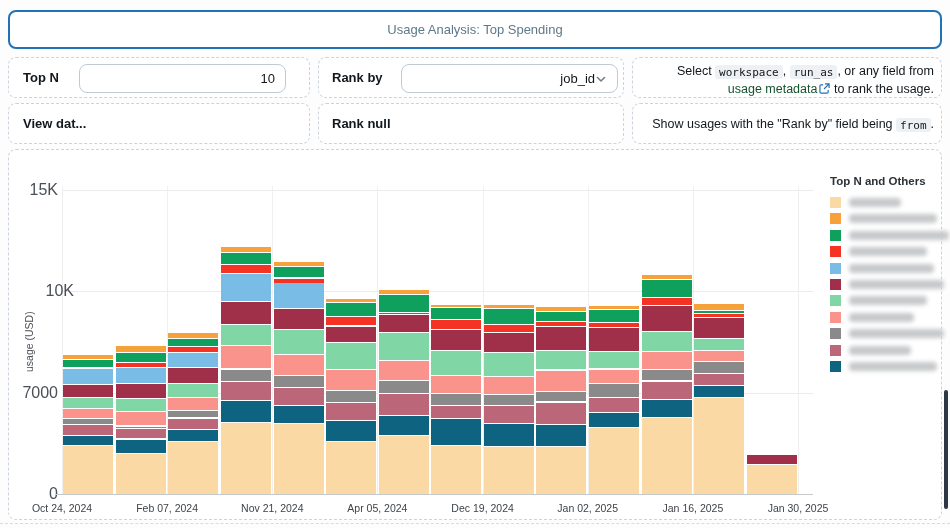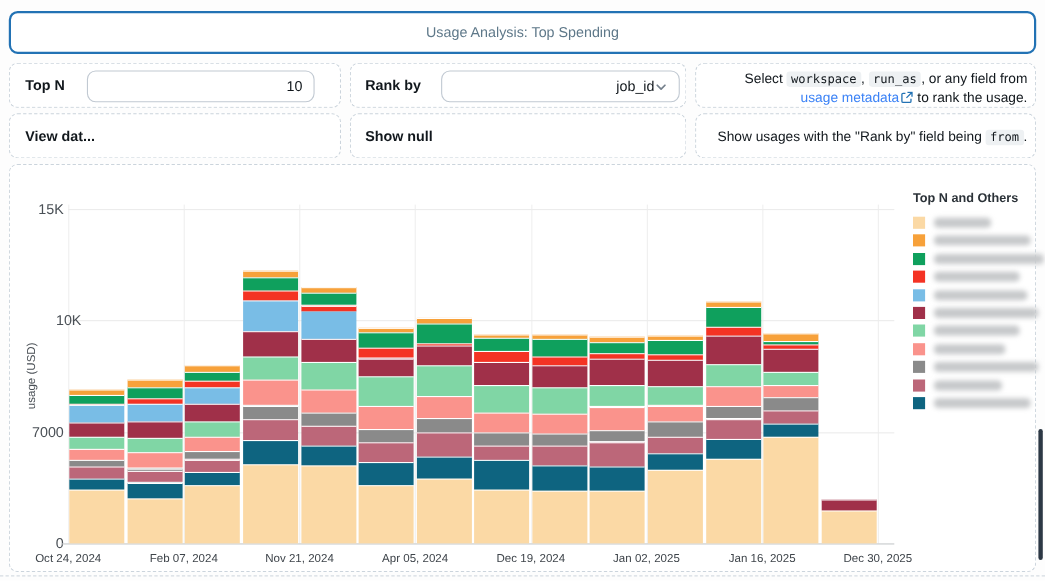--- a/index.html
+++ b/index.html
@@ -20,29 +20,29 @@
     font-size:13px; color:#11171C; cursor:pointer; }
   .field .val { flex:1 1 auto; overflow:hidden; white-space:nowrap; }
   .chev { width:12px; height:12px; flex:0 0 auto; }
   .clear-ic { width:14px; height:14px; border-radius:50%; background:#AEB9C4; margin-right:7px;
     display:flex; align-items:center; justify-content:center; flex:0 0 auto; }
   .clear-ic svg { width:7px; height:7px; }
 
   .desc { position:absolute; font-size:12.5px; line-height:16.5px; color:#11171C; }
   .code { font-family:"DejaVu Sans Mono", monospace; font-size:11px; background:#EEF1F3;
     border-radius:3px; padding:0.5px 4px; color:#11171C; }
-  .lnk { color:#3b82f6; text-decoration:none; cursor:pointer; }
+  .lnk { color:#14532d; text-decoration:none; cursor:pointer; }
   .extlink { display:inline-block; vertical-align:-1px; margin-left:2px; }
 
   .chart-card { position:absolute; left:8px; top:149px; width:934px; height:371px;
     background:#fff; border:1px dashed #CBD4DC; border-radius:8px; }
   .gl-h { position:absolute; height:1px; background:#ECECEC; }
   .gl-v { position:absolute; width:1px; background:#EFEFEF; }
   .axis-base { position:absolute; height:1px; background:#C6C9CB; }
-  .ytick { position:absolute; width:44px; text-align:right; font-size:13px; color:#4A5056;
+  .ytick { position:absolute; width:44px; text-align:right; font-size:16px; color:#4A5056;
     transform:translateY(-50%); }
   .xtick { position:absolute; font-size:10.5px; color:#3E444A; transform:translateX(-50%);
     white-space:nowrap; }
   .ylab { position:absolute; font-size:10.5px; color:#4A5056;
     transform:rotate(-90deg); transform-origin:left top; white-space:nowrap; }
   .bar-seg { position:absolute; border-top:1px solid #fff; }
   .legend-title { position:absolute; font-size:11.5px; font-weight:700; color:#2B3238; }
   .legend-item { position:absolute; display:flex; align-items:center; cursor:pointer; }
   .sw { width:11px; height:11px; flex:0 0 auto; }
   .blur-label { height:9px; border-radius:4px; background:#C6C8CA; filter:blur(2.2px);
@@ -85,21 +85,21 @@
             <path d="M6.5 1H11v4.5M11 1L5.5 6.5" fill="none" stroke="#2272B4" stroke-width="1.3"></path>
           </svg></span><span> to rank the usage.</span>
     </div>
   </div>
 
   <div class="card" style="left:8px;top:103px;width:302px;height:41px;">
     <span class="filter-label" style="left:14px;">View dat...</span>
   </div>
 
   <div class="card" style="left:318px;top:103px;width:306px;height:41px;">
-    <span class="filter-label" style="left:13px;">Show null</span>
+    <span class="filter-label" style="left:13px;">Rank null</span>
   </div>
 
   <div class="card" style="left:632px;top:103px;width:310px;height:41px;">
     <div class="desc" style="left:13px;top:12px;width:288px;">
       <span>Show usages with the "Rank by" field being </span><span class="code">from</span><span>.</span>
     </div>
   </div>
 
   <div class="chart-card" id="chart">
       <div class="gl-v" style="left: 53px; top: 36px; height: 308px;"></div>
@@ -256,21 +256,21 @@
       <div class="bar-seg" title="Jan 16, 2025 — series-02-blurred: 375" style="left: 685.2px; top: 152.8px; width: 50px; height: 7.6px; background: rgb(247, 161, 58);"></div>
       <div class="bar-seg" title="Jan 23, 2025 — series-01-blurred: 1490" style="left: 737.7px; top: 313.8px; width: 50px; height: 30.2px; background: rgb(251, 217, 165);"></div>
       <div class="bar-seg" title="Jan 23, 2025 — series-06-blurred: 490" style="left: 737.7px; top: 303.9px; width: 50px; height: 9.9px; background: rgb(160, 48, 73);"></div>
       <div class="xtick" style="left: 53px; top: 352px;">Oct 24, 2024</div>
       <div class="xtick" style="left: 158.1px; top: 352px;">Feb 07, 2024</div>
       <div class="xtick" style="left: 263.3px; top: 352px;">Nov 21, 2024</div>
       <div class="xtick" style="left: 368.4px; top: 352px;">Apr 05, 2024</div>
       <div class="xtick" style="left: 473.6px; top: 352px;">Dec 19, 2024</div>
       <div class="xtick" style="left: 578.7px; top: 352px;">Jan 02, 2025</div>
       <div class="xtick" style="left: 683.9px; top: 352px;">Jan 16, 2025</div>
-      <div class="xtick" style="left: 789px; top: 352px;">Dec 30, 2025</div>
+      <div class="xtick" style="left: 789px; top: 352px;">Jan 30, 2025</div>
       <div class="legend-title" style="left: 821px; top: 25px;">Top N and Others</div>
       <div class="legend-item" style="left: 821px; top: 47px;">
         <span class="sw" style="background: rgb(251, 217, 165);"></span>
         <span class="blur-label" style="width: 52px;"></span>
       </div>
       <div class="legend-item" style="left: 821px; top: 63.4px;">
         <span class="sw" style="background: rgb(247, 161, 58);"></span>
         <span class="blur-label" style="width: 88px;"></span>
       </div>
       <div class="legend-item" style="left: 821px; top: 79.8px;">

